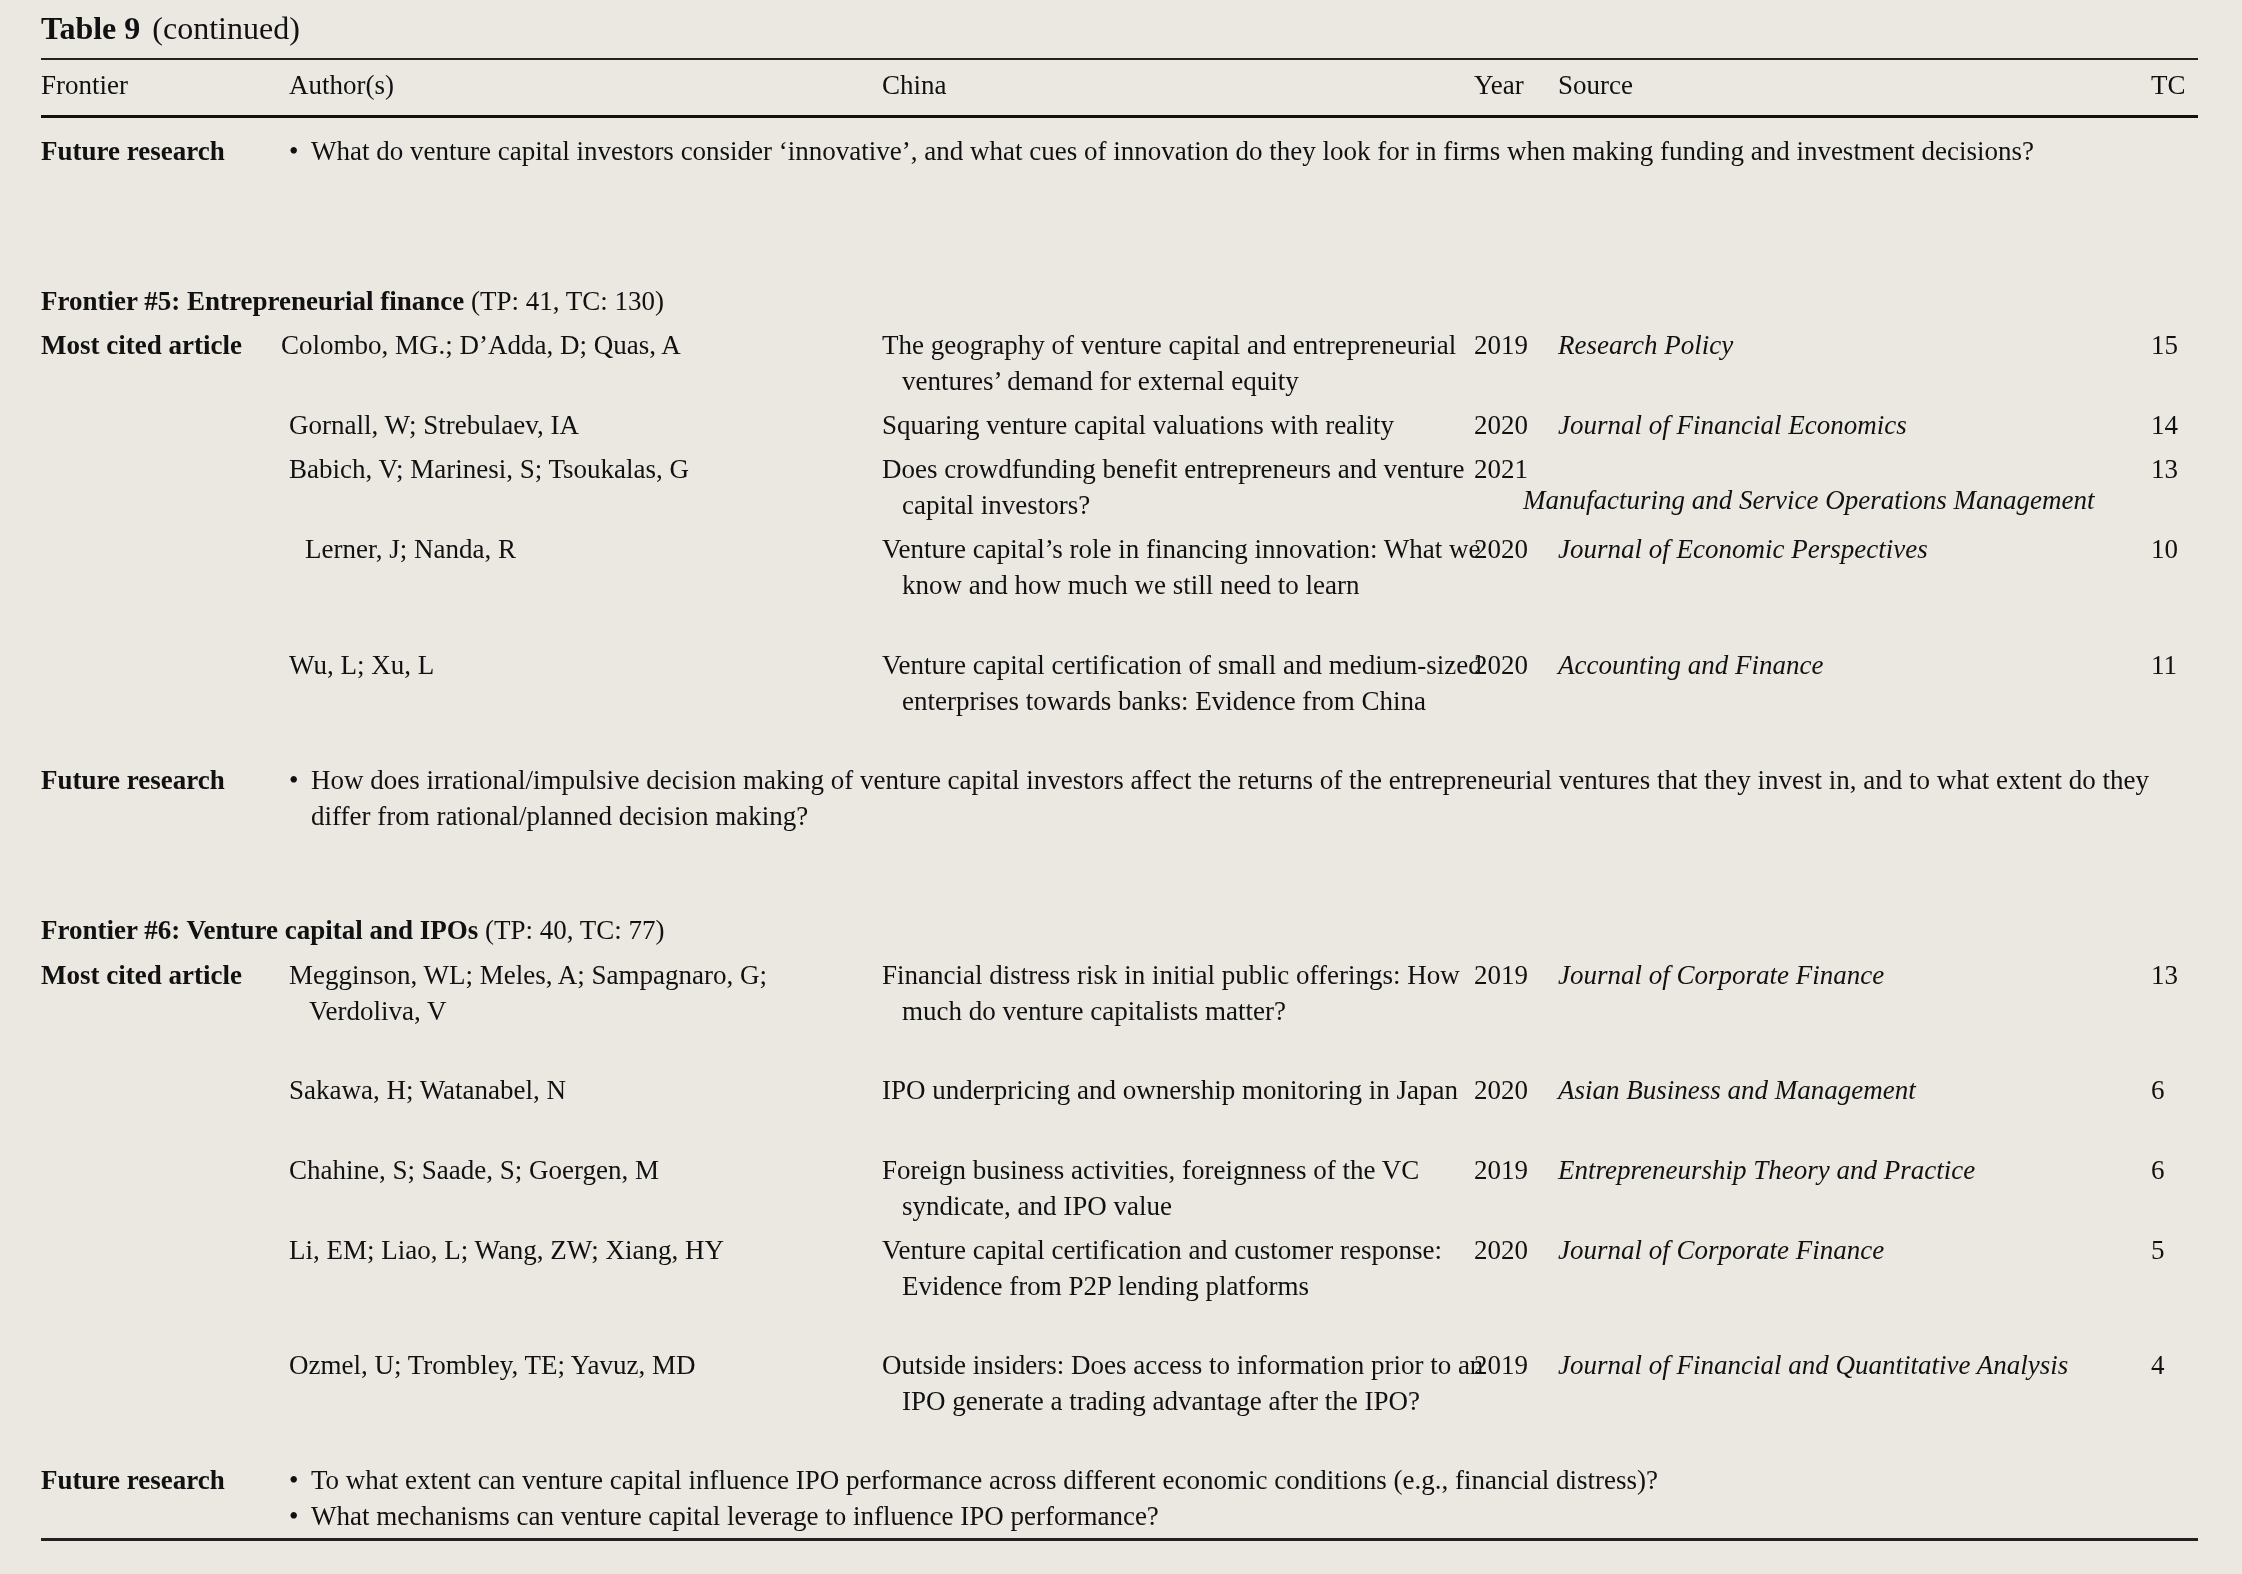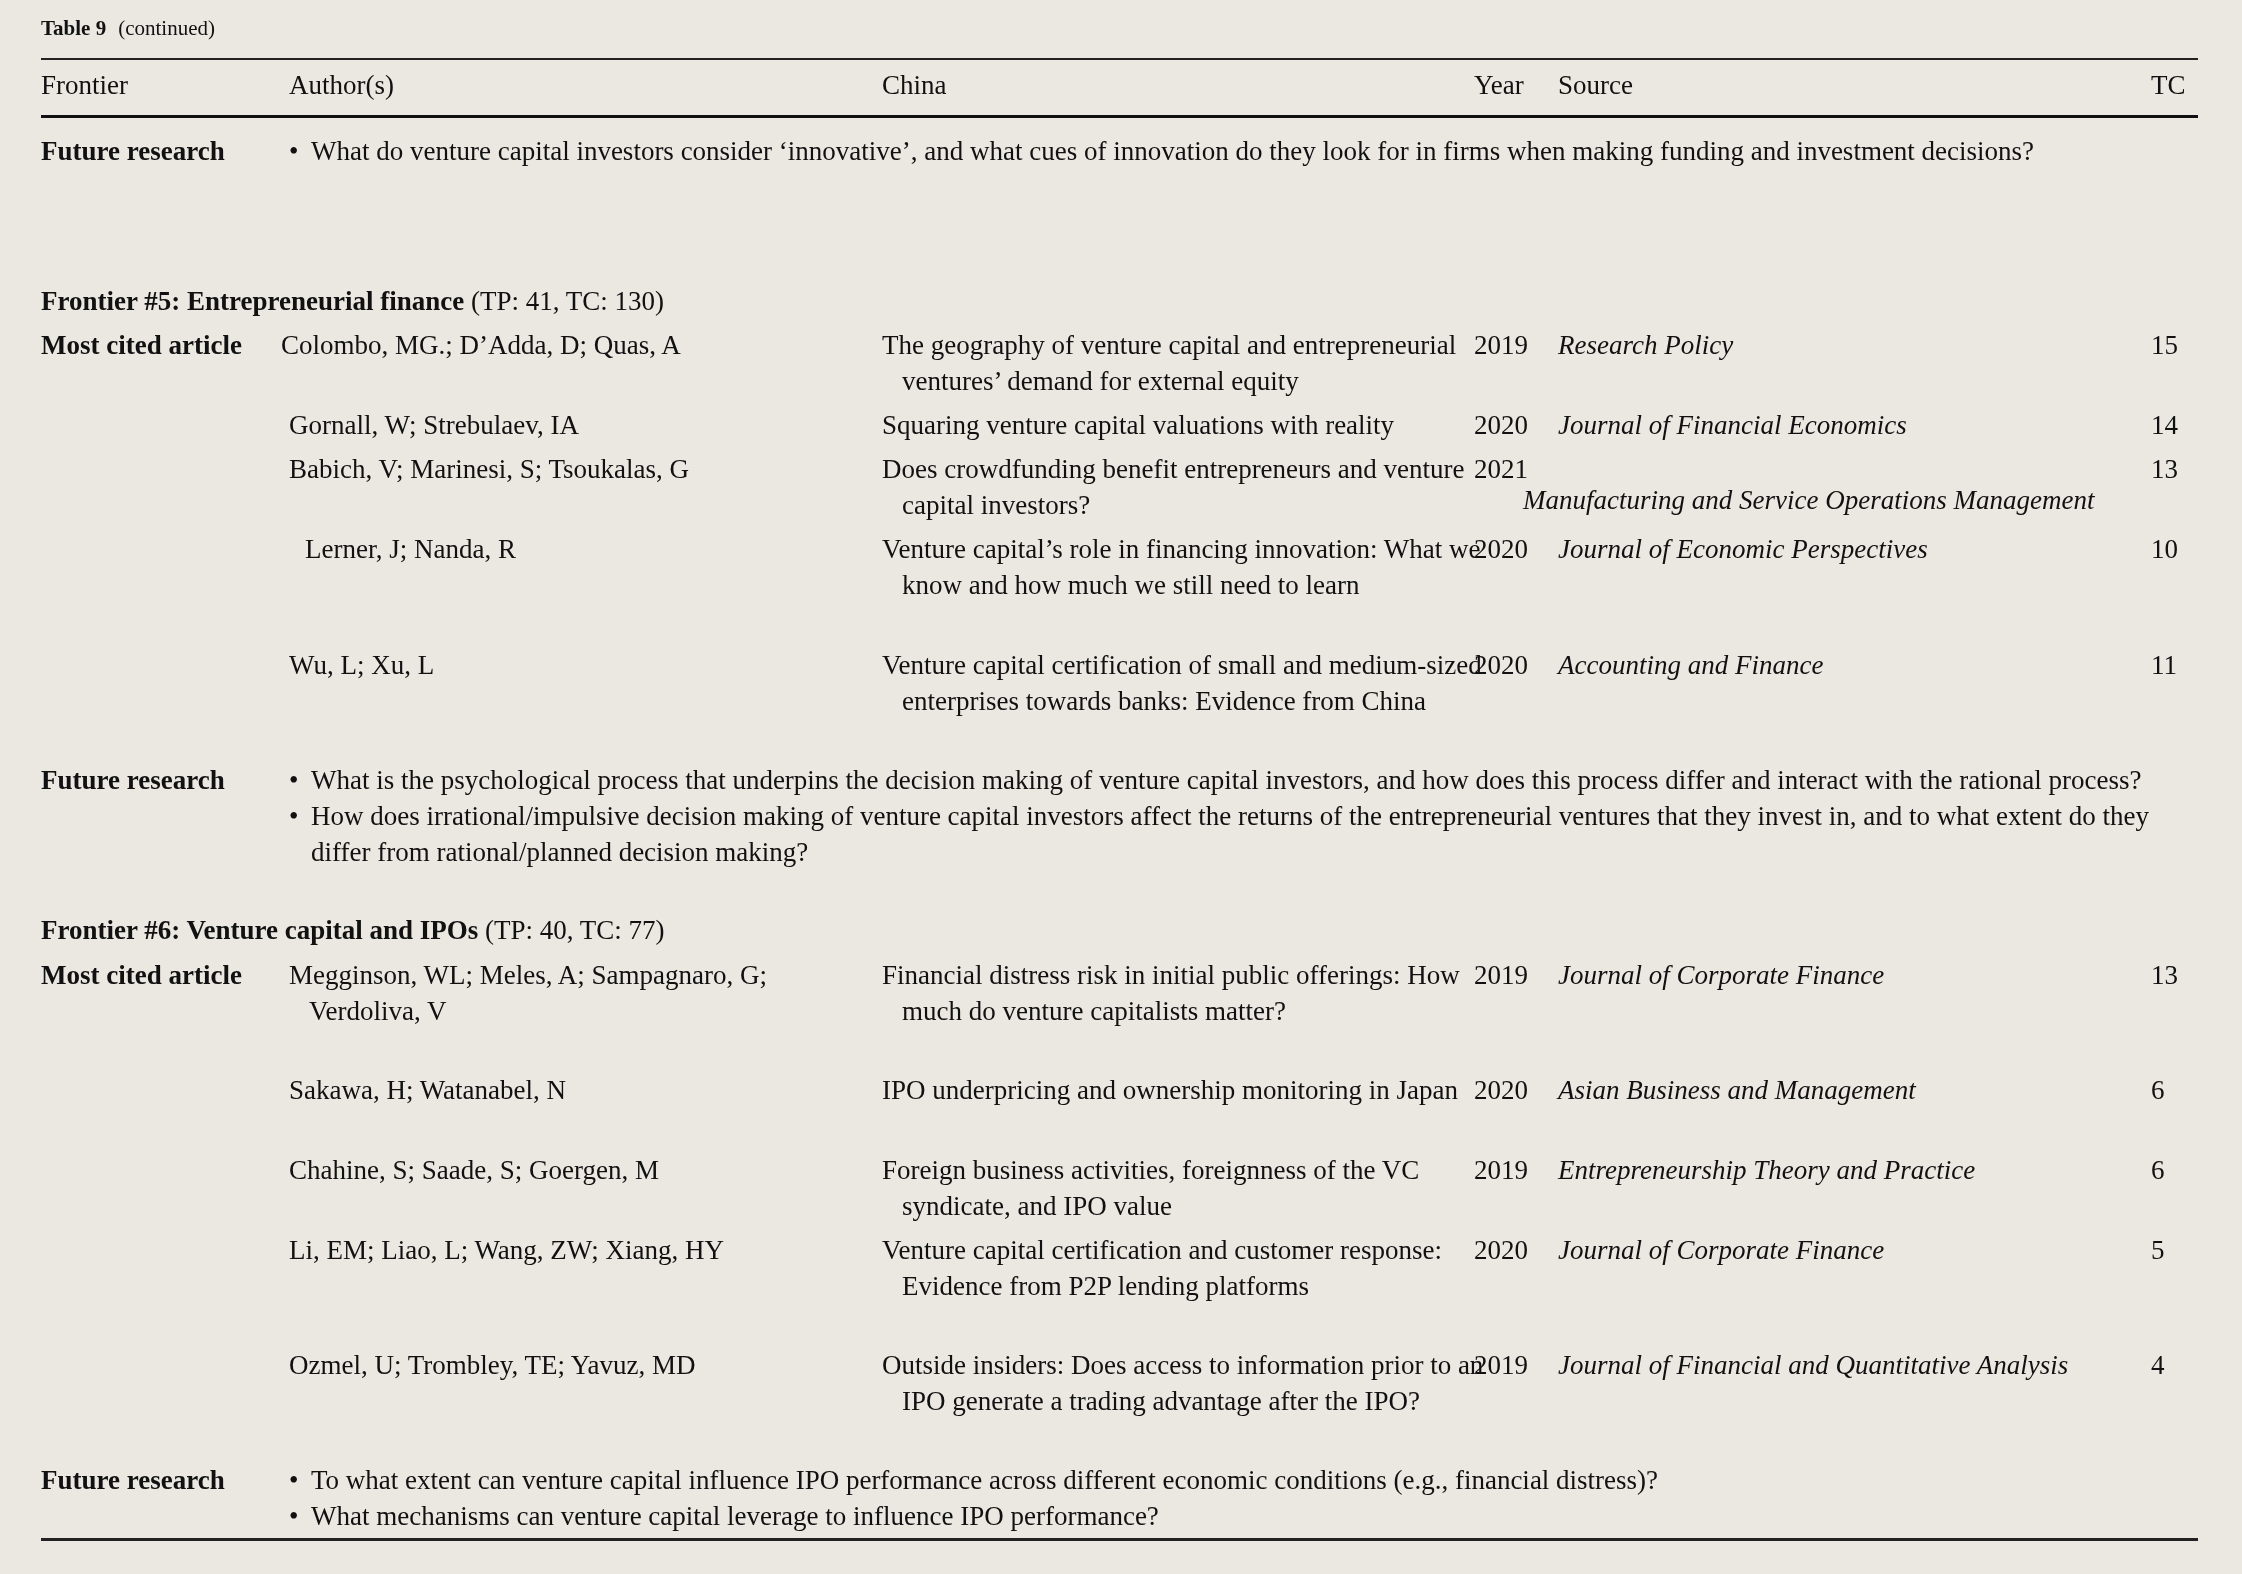--- a/index.html
+++ b/index.html
@@ -20,21 +20,21 @@
   .page {
     position: absolute;
     left: 41px;
     top: 0;
     width: 2157px;
   }
   .caption {
     position: absolute;
     top: 10px;
     left: 0;
-    font-size: 21px;
+    font-size: 32px;
     white-space: nowrap;
   }
   .caption .lbl { font-weight: bold; margin-right: 12px; }
   .rule-top {
     position: absolute; top: 58px; left: 0; width: 2157px;
     border-top: 2px solid #222;
   }
   .rule-head {
     position: absolute; top: 115px; left: 0; width: 2157px;
     border-top: 3px solid #111;
@@ -157,21 +157,20 @@
     <div class="cell authors-cell hang" style="left:248px;">Wu, L; Xu, L</div>
     <div class="cell title-cell hang" style="left:841px;">Venture capital certification of small and medium-sized enterprises towards banks: Evidence from China</div>
     <div class="cell year-cell" style="left:1433px;">2020</div>
     <div class="cell source-cell hang" style="left:1517px;">Accounting and Finance</div>
     <div class="cell tc-cell" style="left:2110px;">11</div>
   </div>
 
   <div class="block" style="top:762px;">
     <div class="cell label-bold" style="left:0;">Future research</div>
     <div class="bullets" style="top:0;">
-      <div class="bullet"><span class="dot">•</span><span>What is the psychological process that underpins the decision making of venture capital investors, and how does this process differ and interact with the rational process?</span></div>
       <div class="bullet"><span class="dot">•</span><span>How does irrational/impulsive decision making of venture capital investors affect the returns of the entrepreneurial ventures that they invest in, and to what extent do they differ from rational/planned decision making?</span></div>
     </div>
   </div>
 
   <div class="frontier-head" style="top:912px;">
     <span class="name">Frontier #6: Venture capital and IPOs</span>
     <span>(TP: 40, TC: 77)</span>
   </div>
 
   <div class="row" style="top:957px;">

